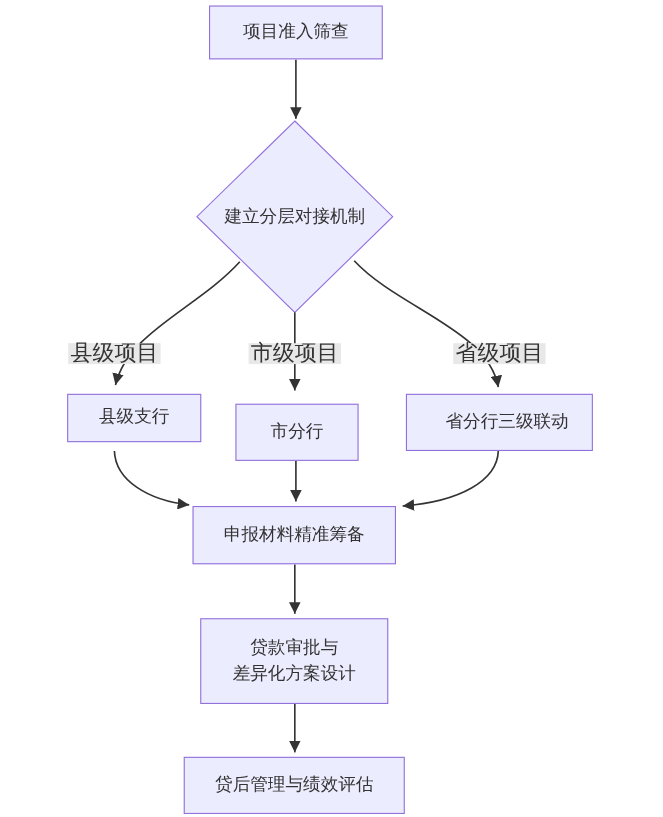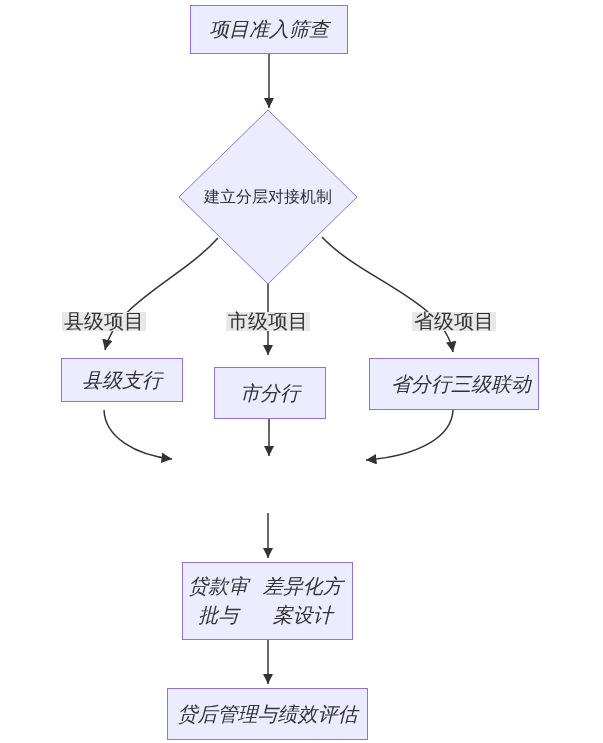--- a/index.html
+++ b/index.html
@@ -24,31 +24,30 @@
   svg.edge-layer{position:absolute;left:0;top:0;width:603px;height:743px;}
   .edge{fill:none;stroke:var(--edge-line);stroke-width:1.5px;}
   .arrow-fill{fill:var(--edge-line);}
   .diamond-shape{fill:var(--node-fill);stroke:var(--node-border);stroke-width:1px;}
   .node{
     position:absolute;
     display:flex;align-items:center;justify-content:center;
     background:var(--node-fill);
     border:1px solid var(--node-border);
     color:var(--text);
-    font-size:20px;line-height:1.45;
+    font-size:16px;line-height:1.45;
     text-align:center;
     white-space:pre-line;
-    font-style:italic;
   }
   .node-screening   {left:190px;top:5px;  width:158px;height:49px;}
   .node-county      {left:61px; top:358px;width:122px;height:44px;}
   .node-city        {left:214px;top:367px;width:112px;height:52px;}
   .node-province    {left:369px;top:358px;width:170px;height:52px;padding-left:14px;}
   .node-materials   {left:175px;top:460px;width:185px;height:53px;}
-  .node-approval    {left:182px;top:562px;width:171px;height:78px;flex-direction:row;}
+  .node-approval    {left:182px;top:562px;width:171px;height:78px;flex-direction:column;}
   .node-postloan    {left:167px;top:688px;width:201px;height:52px;}
   .diamond-label{
     position:absolute;left:178px;top:186px;width:180px;height:22px;
     display:flex;align-items:center;justify-content:center;
     color:var(--text);font-size:16px;text-align:left;
   }
   .edge-label{
     position:absolute;top:312px;height:19px;
     transform:translateX(-50%);
     display:flex;align-items:center;
@@ -89,20 +88,21 @@
   <div class="node node-screening">项目准入筛查</div>
 
   <div class="diamond-label">建立分层对接机制</div>
 
   <div class="node node-county">县级支行</div>
 
   <div class="node node-city">市分行</div>
 
   <div class="node node-province">省分行三级联动</div>
 
+  <div class="node node-materials">申报材料精准筹备</div>
 
   <div class="node node-approval">
     <span>贷款审批与</span>
     <span>差异化方案设计</span>
   </div>
 
   <div class="node node-postloan">贷后管理与绩效评估</div>
 
   <div class="edge-label edge-label-county">县级项目</div>
   <div class="edge-label edge-label-city">市级项目</div>

